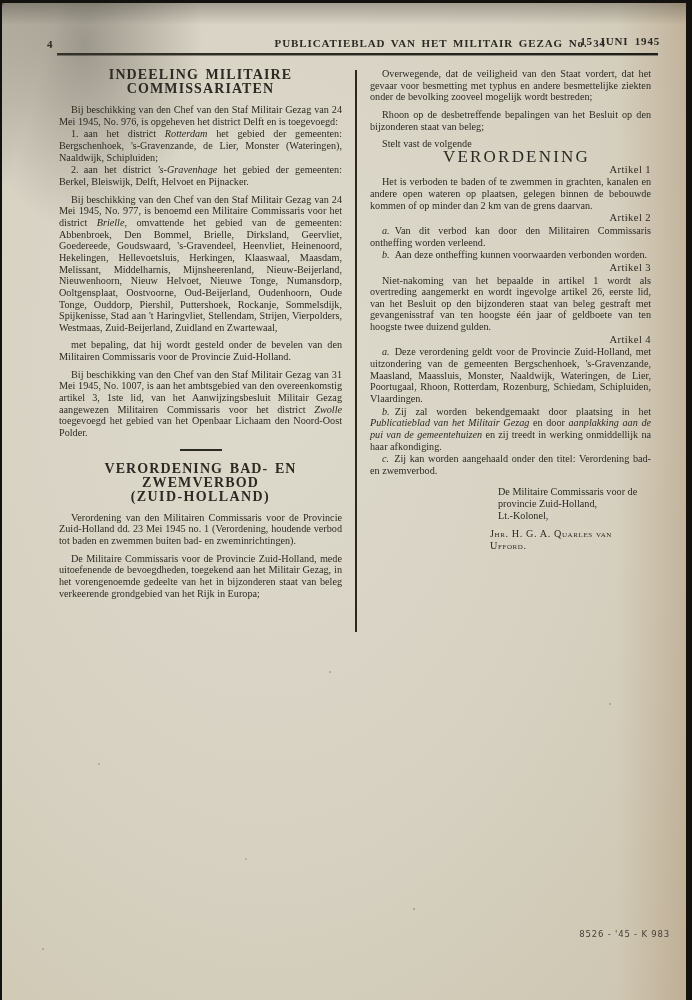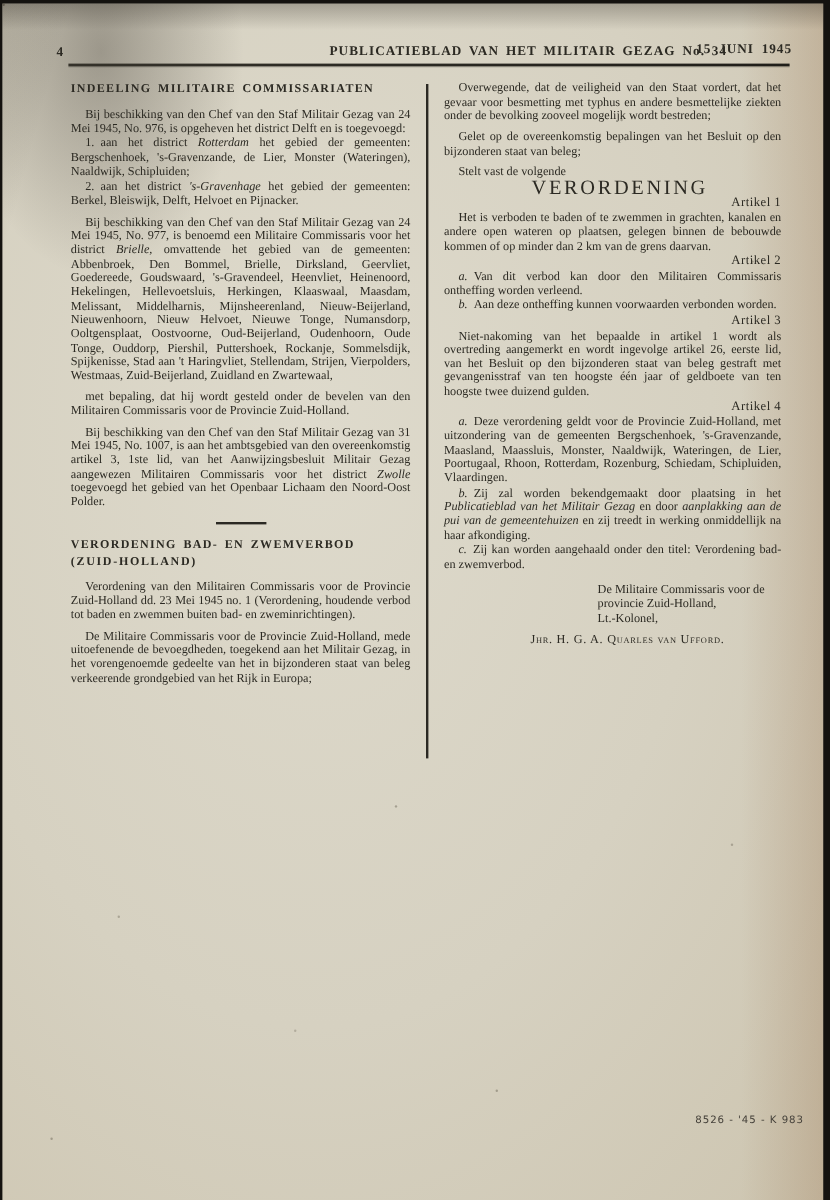--- a/index.html
+++ b/index.html
@@ -60,22 +60,22 @@
     padding: 8px 35px 0 57px;
   }
   .vdivider {
     width: 2px; height: 562px; margin-top: 2px;
     background: #2b2923;
   }
   .col { font-size: 10.2px; line-height: 11.65px; text-align: justify; }
   .col p { margin: 0; text-indent: 12px; }
   .col p + p { margin-top: 1px; }
   .sec-heading {
-    text-align: left; text-indent: 0 !important;
-    font-weight: bold; font-size: 10px; line-height: 14px;
+    text-align: center; text-indent: 0 !important;
+    font-weight: bold; font-size: 14px; line-height: 14px;
     letter-spacing: 1.1px; word-spacing: 2px;
     margin: 0 0 8px 0 !important;
   }
   .sec-heading .l2 { display: block; letter-spacing: 1.4px; }
   .gap-before { margin-top: 6px !important; }
   .sec-divider {
     width: 42px; height: 2px; background: #2b2923;
     margin: 10px auto 11px auto;
   }
   .verord-heading {
@@ -84,21 +84,21 @@
   }
   .art-heading {
     text-align: right; font-size: 10.6px; letter-spacing: 0.4px;
     margin: 7px 0 4px 0;
   }
   .it { font-style: italic; }
   .given { margin-top: 9px !important; }
   .sig-block { margin: 9px 0 0 128px; text-align: left; }
   .sig-block div { text-indent: 0; line-height: 12.2px; }
   .sig-name {
-    margin: 6px 0 0 72px; text-indent: 0; text-align: left;
+    margin: 6px 0 0 120px; text-indent: 0; text-align: left;
     font-variant: small-caps; letter-spacing: 0.6px; line-height: 12px;
   }
   .print-code {
     position: absolute; right: 16px; top: 926px;
     font-family: "DejaVu Sans", sans-serif;
     font-size: 8.5px; letter-spacing: 0.8px; color: #45413a;
   }
 </style>
 </head>
 <body>
@@ -131,21 +131,21 @@
         <span class="l2">(ZUID-HOLLAND)</span>
       </p>
       <p><span>Verordening van den Militairen Commissaris voor de Provincie Zuid-Holland dd. 23 Mei 1945 no. 1 (Verordening, houdende verbod tot baden en zwemmen buiten bad- en zweminrichtingen).</span></p>
       <p class="gap-before"><span>De Militaire Commissaris voor de Provincie Zuid-Holland, mede uitoefenende de bevoegdheden, toegekend aan het Militair Gezag, in het vorengenoemde gedeelte van het in bijzonderen staat van beleg verkeerende grondgebied van het Rijk in Europa;</span></p>
     </div>
 
     <div class="vdivider"></div>
 
     <div class="col">
       <p><span>Overwegende, dat de veiligheid van den Staat vordert, dat het gevaar voor besmetting met typhus en andere besmettelijke ziekten onder de bevolking zooveel mogelijk wordt bestreden;</span></p>
-      <p class="gap-before"><span>Gelet op de overeenkomstig bepalingen van het Besluit op den bijzonderen staat van beleg;</span></p>
+      <p class="gap-before"><span>Rhoon op de desbetreffende bepalingen van het Besluit op den bijzonderen staat van beleg;</span></p>
       <p class="gap-before"><span>Stelt vast de volgende</span></p>
 
       <p class="verord-heading">VERORDENING</p>
 
       <p class="art-heading">Artikel 1</p>
       <p><span>Het is verboden te baden of te zwemmen in grachten, kanalen en andere open wateren op plaatsen, gelegen binnen de bebouwde kommen of op minder dan 2 km van de grens daarvan.</span></p>
 
       <p class="art-heading">Artikel 2</p>
       <p><span class="it">a.</span><span> Van dit verbod kan door den Militairen Commissaris ontheffing worden verleend.</span></p>
       <p><span class="it">b.</span><span> Aan deze ontheffing kunnen voorwaarden verbonden worden.</span></p>

